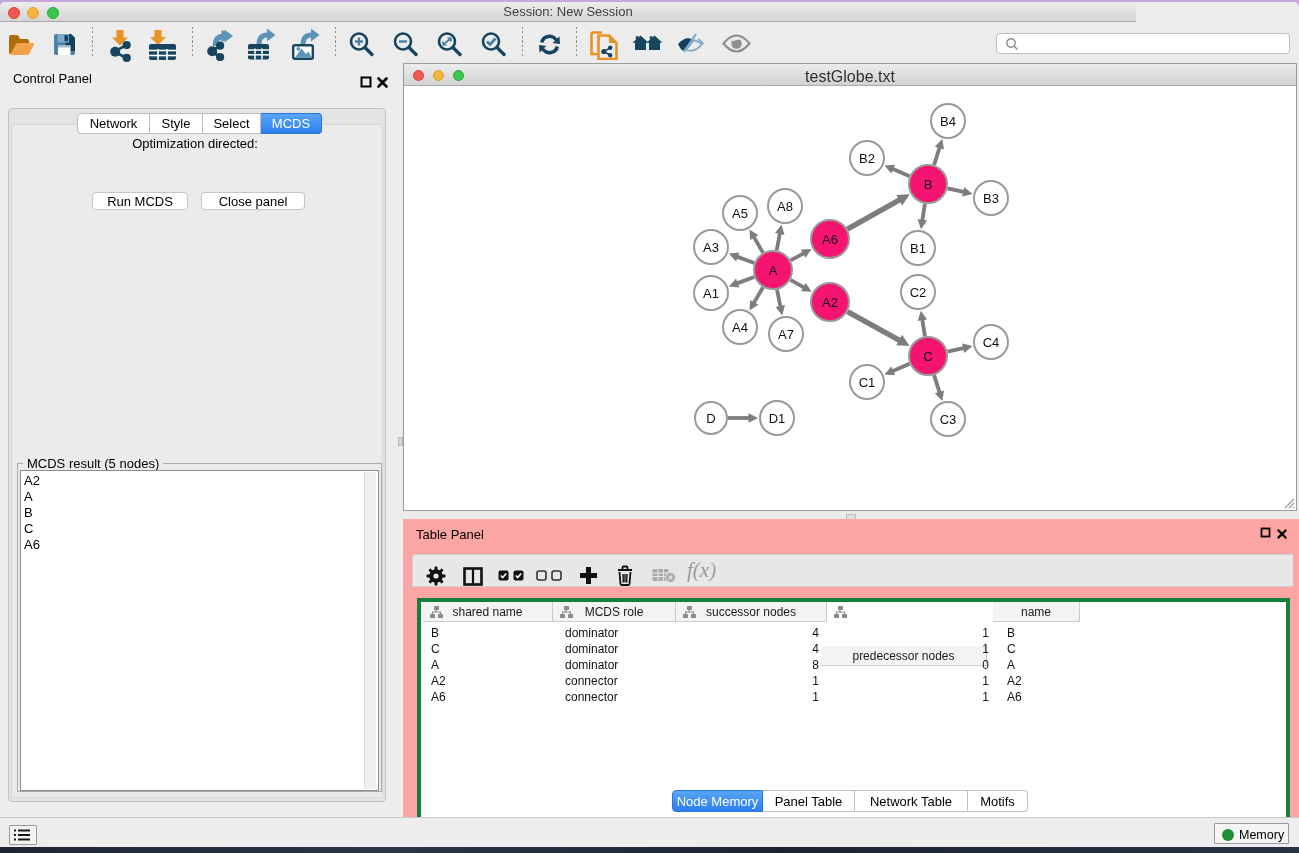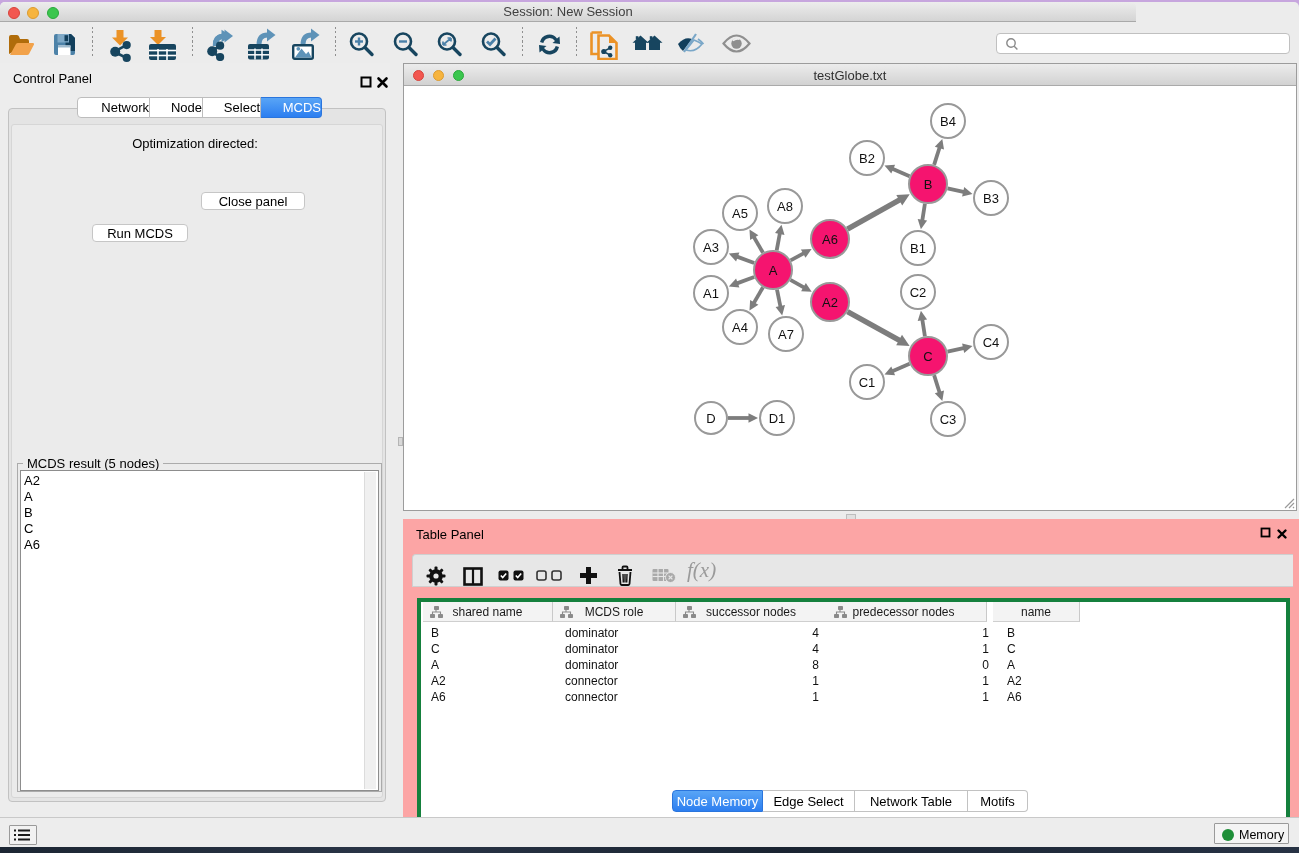--- a/index.html
+++ b/index.html
@@ -10,24 +10,24 @@
 #titlebar { position:absolute; left:0; top:0; width:1136px; height:20px; border-radius:5px 5px 0 0; background:linear-gradient(#ededed,#d4d4d4); border-bottom:1px solid #a9a9a9;padding-left:32px; }
 #titlebar .t { position:absolute; left:0; right:0; top:2px; text-align:center; font-size:13px; color:#404040; }
 .tl { position:absolute; top:5px; width:12px; height:12px; border-radius:50%; }
 #toolbar { position:absolute; left:0; top:22px; width:1299px; height:41px; background:#ececec; }
 .sep { position:absolute; top:3px; height:31px; width:1px; background:repeating-linear-gradient(#8f8f8f 0 2px, transparent 2px 4.5px); }
 .ticon { position:absolute; }
 #search { position:absolute; left:996px; top:9px; width:294px; height:21px; background:#fff; border:1px solid #c0c0c0; border-radius:4px; }
 #cp { position:absolute; left:0; top:61px; width:390px; height:755px; background:#ededed; }
 #cpbox { position:absolute; left:8px; top:45px; width:378px; height:694px; background:#e4e4e4; border:1px solid #c2c2c2; border-radius:4px; }
 #cpinner { position:absolute; left:2px; top:15px; width:372px; height:674px; background:#ebebeb; border:1px solid #d6d6d6; border-radius:3px; }
-.cptab { position:absolute; top:34px; height:21px; font-size:13px; text-align:right; line-height:20px; background:#fff; border:1px solid #bdbdbd; color:#000; }
+.cptab { position:absolute; top:50px; height:21px; font-size:13px; text-align:center; line-height:20px; background:#fff; border:1px solid #bdbdbd; color:#000; }
 #netwin { position:absolute; left:403px; top:61px; width:894px; height:448px; background:#fff; border:1px solid #9c9c9c; }
 #nettitle { position:absolute; left:0; top:0; width:892px; height:22px; background:linear-gradient(#ececec,#d2d2d2); border-bottom:1px solid #aaa; }
-#nettitle .t { position:absolute; left:0; right:0; top:4px; text-align:center; font-size:13px; color:#303030; }
+#nettitle .t { position:absolute; left:0; right:0; top:4px; text-align:center; font-size:16px; color:#303030; }
 #tp { position:absolute; left:403px; top:517px; width:896px; height:299px; background:#fca5a5; }
 #tp .title { position:absolute; left:13px; top:8px; font-size:13px; color:#000; }
 #tptoolbar { position:absolute; left:9px; top:35px; width:881px; height:33px; background:#e7e7e7; border:1px solid #cfcfcf; border-radius:4px 0 0 0; border-right:none; }
 #tptable { position:absolute; left:14px; top:79px; width:873px; height:231px; background:#fff; border:4px solid #15803d;padding-left:48px; }
 .th { position:absolute; top:0; height:20px; background:#f3f3f3; border-right:1px solid #c9c9c9; border-bottom:1px solid #cfcfcf; font-size:12px; color:#1a1a1a; text-align:center; line-height:20px; }
 .cell { position:absolute; font-size:12px; color:#111; height:16px; line-height:16px; }
 .btab { position:absolute; top:271px; height:22px; background:#fff; border:1px solid #c2c2c2; font-size:13px; text-align:center; line-height:21px; color:#000; }
 #status { position:absolute; left:0; top:815px; width:1299px; height:30px; background:#ededed; border-top:1px solid #c9c9c9; }
 </style>
 </head>
@@ -180,25 +180,25 @@
     <svg width="12" height="12" style="position:absolute;left:360px;top:13px" viewBox="0 0 12 12">
         <rect x="1.5" y="1.5" width="9" height="9" fill="none" stroke="#000" stroke-width="2"></rect>
       </svg>
     <svg width="13" height="13" style="position:absolute;left:376px;top:13px" viewBox="0 0 13 13">
         <path d="M2.5 2.5 L10.5 10.5 M10.5 2.5 L2.5 10.5" stroke="#000" stroke-width="2.6" stroke-linecap="round"></path>
       </svg>
     <div id="cpbox">
         <div id="cpinner"></div>
       </div>
     <div class="cptab" style="left:77px; width:73px; border-radius:4px 0 0 4px;">Network</div>
-    <div class="cptab" style="left:150px; width:53px; border-left:none;">Node</div>
+    <div class="cptab" style="left:150px; width:53px; border-left:none;">Style</div>
     <div class="cptab" style="left:203px; width:58px; border-left:none;">Select</div>
     <div class="cptab" style="left:261px; width:61px; border-left:none; border-radius:0 4px 4px 0; background:linear-gradient(#59a5f6,#2c7ef0); color:#fff; border-color:#2a75dd;">MCDS</div>
     <div style="position:absolute; left:0; top:73px; width:390px; text-align:center; font-size:13px; color:#000;">Optimization directed:</div>
-    <div style="position:absolute; left:92px; top:129px; width:96px; height:18px; background:#fff; border:1px solid #c6c6c6; border-radius:4px; font-size:13px; text-align:center; line-height:17px;margin-top:32px;">Run MCDS</div>
+    <div style="position:absolute; left:92px; top:129px; width:96px; height:18px; background:#fff; border:1px solid #c6c6c6; border-radius:4px; font-size:13px; text-align:center; line-height:17px;">Run MCDS</div>
     <div style="position:absolute; left:201px; top:129px; width:104px; height:18px; background:#fff; border:1px solid #c6c6c6; border-radius:4px; font-size:13px; text-align:center; line-height:17px;">Close panel</div>
     <div style="position:absolute; left:17px; top:400px; width:365px; height:329px; border:1px solid #ababab;"></div>
     <div style="position:absolute; left:23px; top:393px; padding:0 4px; background:#ebebeb; font-size:13px; color:#000;">MCDS result (5 nodes)</div>
     <div style="position:absolute; left:20px; top:407px; width:359px; height:321px; background:#fff; border:1px solid #8d8d8d;">
       <div style="position:absolute; left:3px; top:2px; font-size:13px; line-height:16px; color:#000;">A2<br>A<br>B<br>C<br>A6</div>
       <div style="position:absolute; right:2px; top:1px; width:12px; height:317px; background:#f0f0f0; border-left:1px solid #dcdcdc;"></div>
     </div>
   </div>
   <div style="position:absolute; left:398px; top:435px; width:5px; height:9px; background:#d8d8d8; border:1px solid #b5b5b5;"></div>
   <div id="netwin">
@@ -390,21 +390,21 @@
         </svg>
 <div class="th" style="left:255px; width:151px;">successor nodes</div>
 <svg style="position:absolute; left:262px; top:4px" width="13" height="12" viewBox="0 0 13 12">
           <g fill="#8a8a8a">
             <rect x="4" y="0" width="5" height="4" rx="0.8"></rect>
             <rect x="0" y="8" width="5" height="4" rx="0.8"></rect>
             <rect x="8" y="8" width="5" height="4" rx="0.8"></rect>
             <path d="M6 4 L6 6 L2.5 6 L2.5 8 M6 6 L10.5 6 L10.5 8" fill="none" stroke="#8a8a8a" stroke-width="1.1"></path>
           </g>
         </svg>
-<div class="th" style="left:400px; width:166px;">predecessor nodes</div>
+<div class="th" style="left:400px; width:166px;margin-top:44px;">predecessor nodes</div>
 <svg style="position:absolute; left:413px; top:4px" width="13" height="12" viewBox="0 0 13 12">
           <g fill="#8a8a8a">
             <rect x="4" y="0" width="5" height="4" rx="0.8"></rect>
             <rect x="0" y="8" width="5" height="4" rx="0.8"></rect>
             <rect x="8" y="8" width="5" height="4" rx="0.8"></rect>
             <path d="M6 4 L6 6 L2.5 6 L2.5 8 M6 6 L10.5 6 L10.5 8" fill="none" stroke="#8a8a8a" stroke-width="1.1"></path>
           </g>
         </svg>
 <div class="th" style="left:572px; width:87px;">name</div>
 <div class="cell" style="left:10px; top:23px;">B</div>
@@ -427,21 +427,21 @@
 <div class="cell" style="left:255px; top:71px; width:143px; text-align:right;">1</div>
 <div class="cell" style="left:406px; top:71px; width:162px; text-align:right;">1</div>
 <div class="cell" style="left:586px; top:71px;">A2</div>
 <div class="cell" style="left:10px; top:87px;">A6</div>
 <div class="cell" style="left:144px; top:87px;">connector</div>
 <div class="cell" style="left:255px; top:87px; width:143px; text-align:right;">1</div>
 <div class="cell" style="left:406px; top:87px; width:162px; text-align:right;">1</div>
 <div class="cell" style="left:586px; top:87px;">A6</div>
     </div>
     <div class="btab" style="left:269px; width:91px; background:linear-gradient(#59a5f6,#2c7ef0); color:#fff; border-color:#2a75dd; border-radius:4px 0 0 4px;">Node Memory</div>
-    <div class="btab" style="left:360px; width:92px; border-left:none;">Edge Select</div>
+    <div class="btab" style="left:360px; width:92px; border-left:none;">Panel Table</div>
     <div class="btab" style="left:452px; width:113px; border-left:none;">Network Table</div>
     <div class="btab" style="left:565px; width:60px; border-left:none; border-radius:0 4px 4px 0;">Motifs</div>
   </div>
   <div id="status">
     <div style="position:absolute; left:9px; top:7px; width:28px; height:20px; background:#f2f2f2; border:1px solid #9a9a9a; border-radius:1px;">
       <svg width="16" height="12" style="position:absolute;left:4px;top:3px" viewBox="0 0 16 12">
           <g fill="#1a1a1a">
             <rect x="0" y="0.5" width="2" height="2"></rect>
             <rect x="4" y="0.5" width="12" height="2"></rect>
             <rect x="0" y="5" width="2" height="2"></rect>

